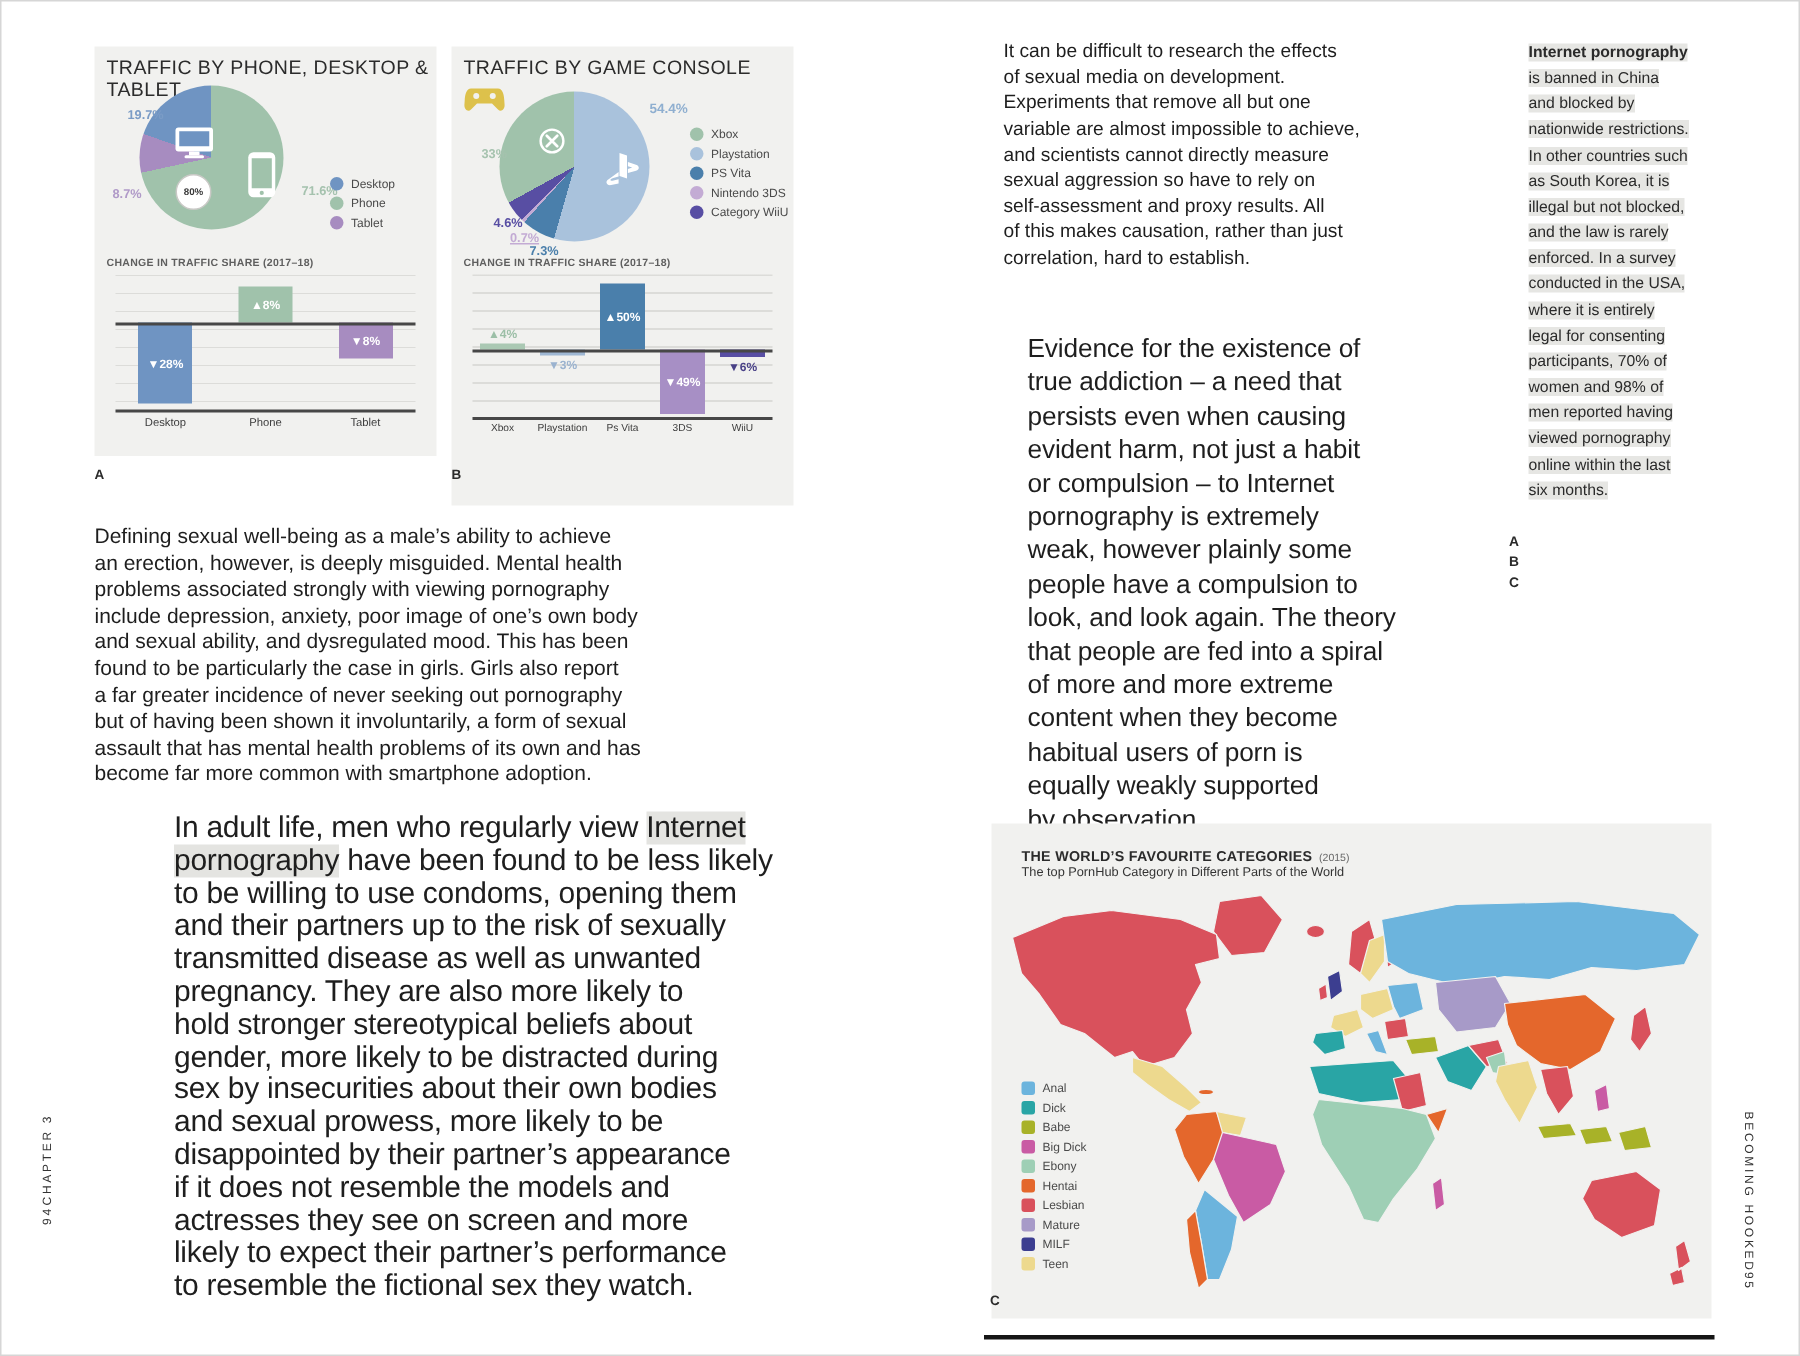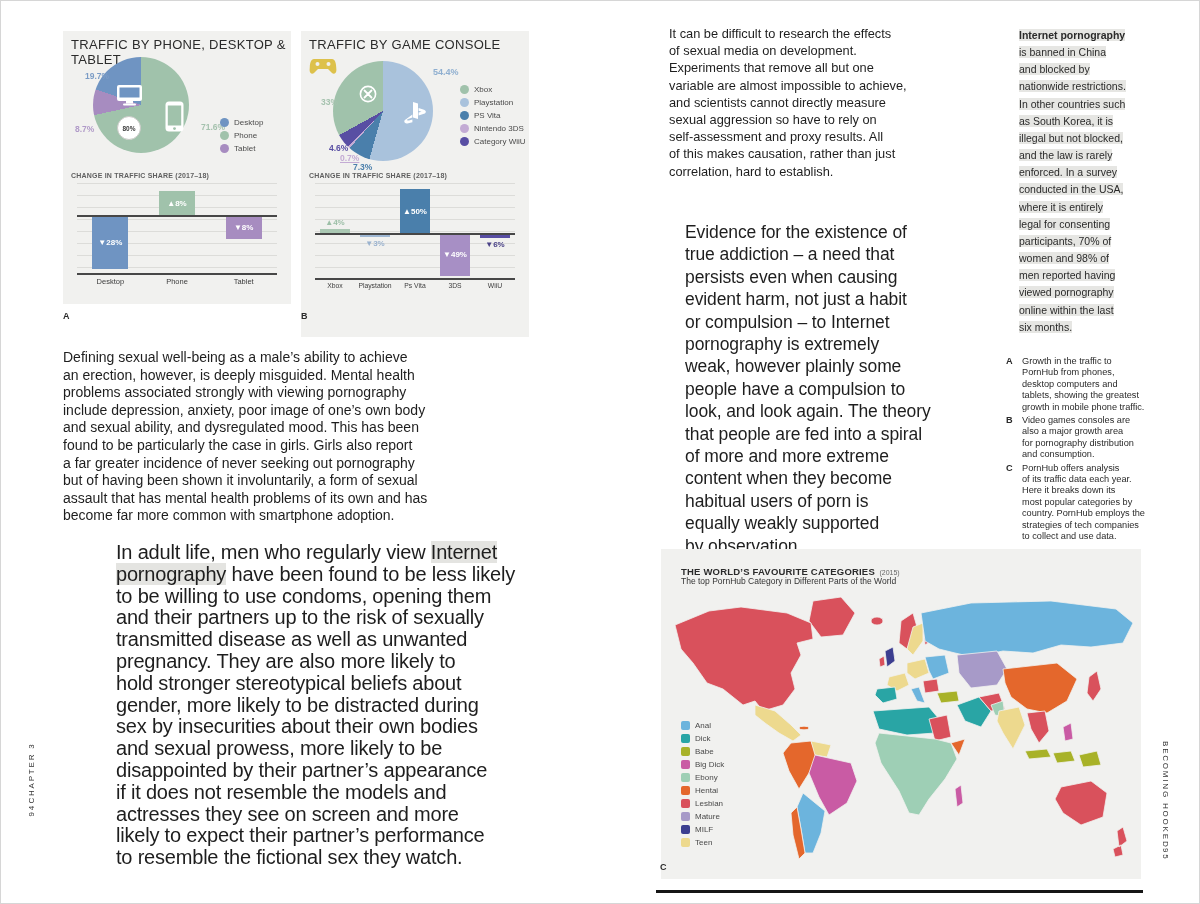--- a/index.html
+++ b/index.html
@@ -271,42 +271,26 @@
 participants, 70% of
 women and 98% of
 men reported having
 viewed pornography
 online within the last
 six months.</span></p>
 
   <div class="footnotes" style="left:1005px;top:355px;width:150px">
     <div class="fn-row">
       <span class="fn-key">A</span>
-      <span class="fn-text">Growth in the traffic to
-PornHub from phones,
-desktop computers and
-tablets, showing the greatest
-growth in mobile phone traffic.</span>
     </div>
     <div class="fn-row">
       <span class="fn-key">B</span>
-      <span class="fn-text">Video games consoles are
-also a major growth area
-for pornography distribution
-and consumption.</span>
     </div>
     <div class="fn-row">
       <span class="fn-key">C</span>
-      <span class="fn-text">PornHub offers analysis
-of its traffic data each year.
-Here it breaks down its
-most popular categories by
-country. PornHub employs the
-strategies of tech companies
-to collect and use data.</span>
     </div>
   </div>
 
   <section class="panel" style="left:660px;top:548px;width:480px;height:330px">
     <div class="abs" style="left:20px;top:12px">
       <span class="map-title-strong">THE WORLD’S FAVOURITE CATEGORIES</span>
       <span class="map-title-year">(2015)</span>
     </div>
     <div class="map-sub">The top PornHub Category in Different Parts of the World</div>
 

